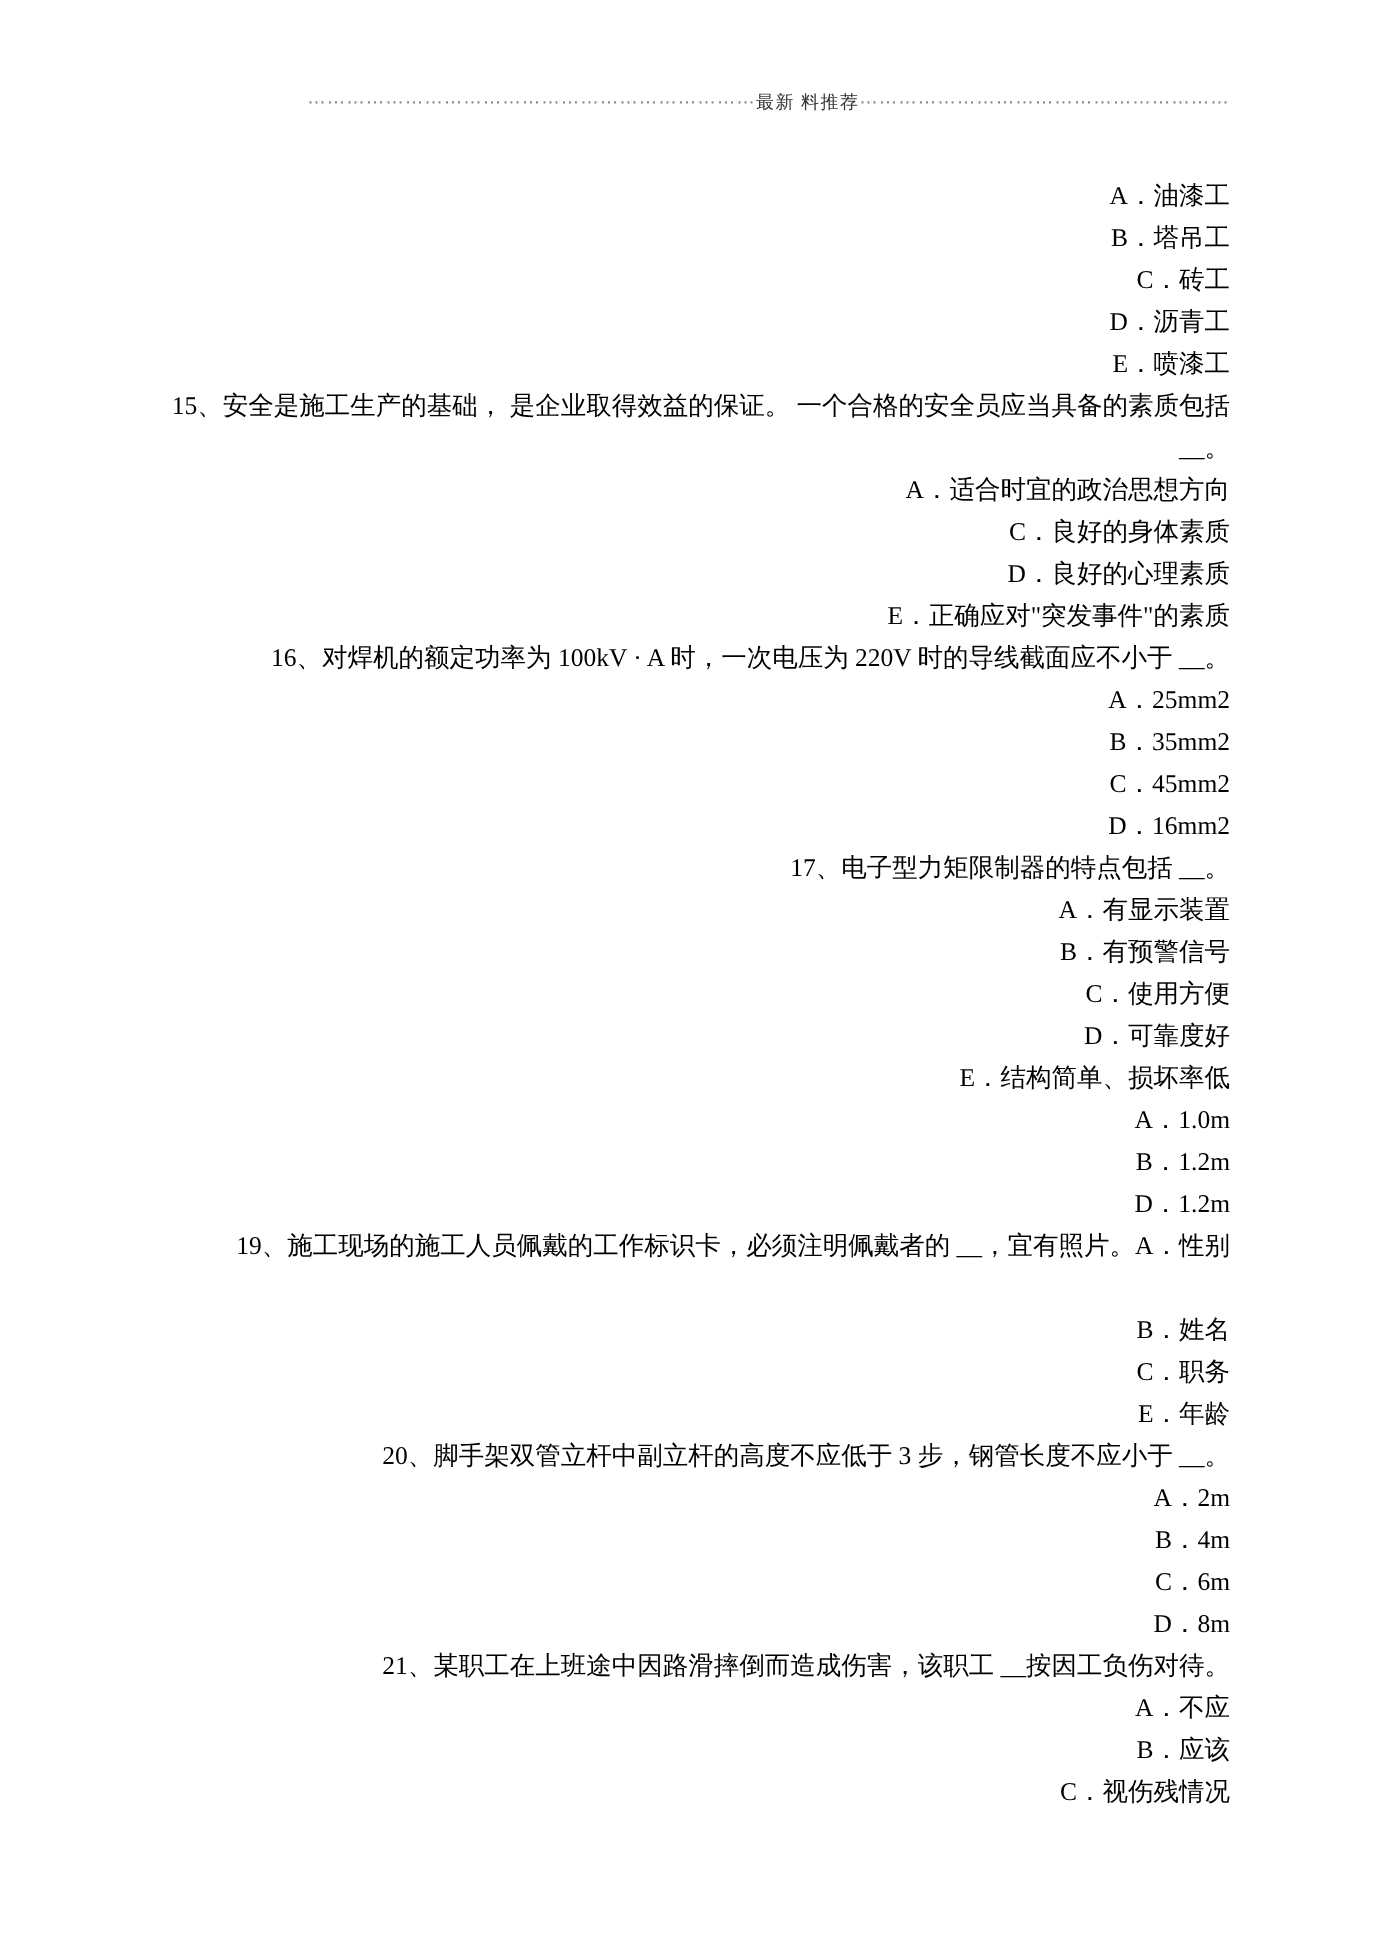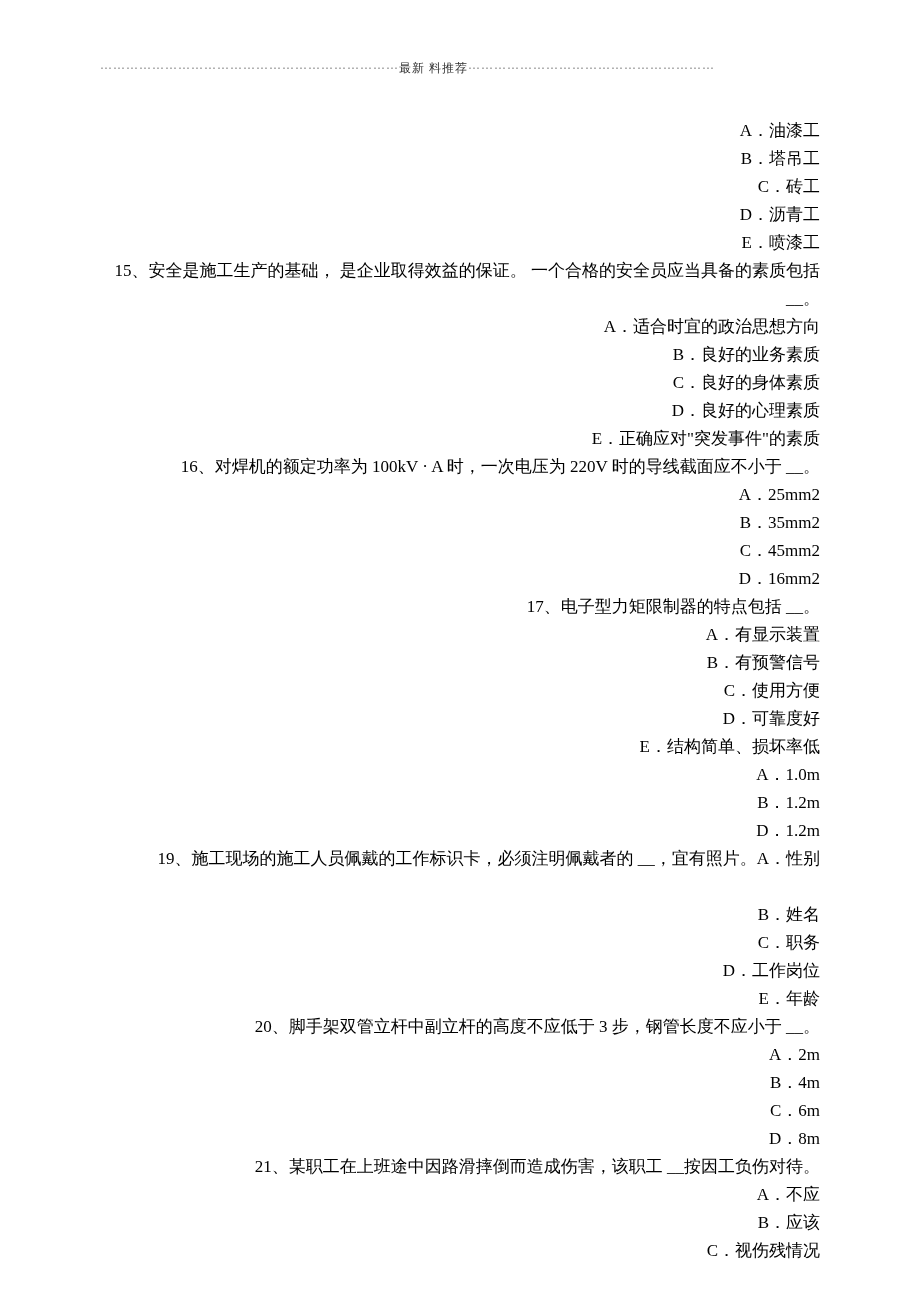--- a/index.html
+++ b/index.html
@@ -8,21 +8,21 @@
     background: #ffffff;
     width: 920px;
     font-family: "SimSun", "宋体", serif;
     color: #000000;
   }
   .page {
     padding: 60px 100px 40px 100px;
     box-sizing: border-box;
   }
   .header-line {
-    text-align: left;
+    text-align: right;
     font-size: 12px;
     color: #333;
     margin-bottom: 40px;
     letter-spacing: 1px;
   }
   .header-line .dots {
     color: #888;
     letter-spacing: 1px;
   }
   .line {
@@ -45,21 +45,20 @@
   </div>
 
   <p class="line indent">A．油漆工</p>
   <p class="line indent">B．塔吊工</p>
   <p class="line indent">C．砖工</p>
   <p class="line indent">D．沥青工</p>
   <p class="line indent">E．喷漆工</p>
 
   <p class="line">15、安全是施工生产的基础，  是企业取得效益的保证。 一个合格的安全员应当具备的素质包括 __。</p>
   <p class="line indent">A．适合时宜的政治思想方向</p>
-  <p class="line indent">B．良好的业务素质</p>
   <p class="line indent">C．良好的身体素质</p>
   <p class="line indent">D．良好的心理素质</p>
   <p class="line indent">E．正确应对"突发事件"的素质</p>
 
   <p class="line">16、对焊机的额定功率为   100kV · A 时，一次电压为  220V 时的导线截面应不小于 __。</p>
   <p class="line indent">A．25mm2</p>
   <p class="line indent">B．35mm2</p>
   <p class="line indent">C．45mm2</p>
   <p class="line indent">D．16mm2</p>
 
@@ -71,21 +70,20 @@
   <p class="line indent">E．结构简单、损坏率低</p>
 
   <p class="line indent">A．1.0m</p>
   <p class="line indent">B．1.2m</p>
   <p class="line indent">D．1.2m</p>
 
   <p class="line">19、施工现场的施工人员佩戴的工作标识卡，必须注明佩戴者的 __，宜有照片。A．性别</p>
   <p class="line">&nbsp;</p>
   <p class="line indent">B．姓名</p>
   <p class="line indent">C．职务</p>
-  <p class="line indent">D．工作岗位</p>
   <p class="line indent">E．年龄</p>
 
   <p class="line">20、脚手架双管立杆中副立杆的高度不应低于     3 步，钢管长度不应小于  __。</p>
   <p class="line indent">A．2m</p>
   <p class="line indent">B．4m</p>
   <p class="line indent">C．6m</p>
   <p class="line indent">D．8m</p>
 
   <p class="line">21、某职工在上班途中因路滑摔倒而造成伤害，该职工     __按因工负伤对待。</p>
   <p class="line indent">A．不应</p>

